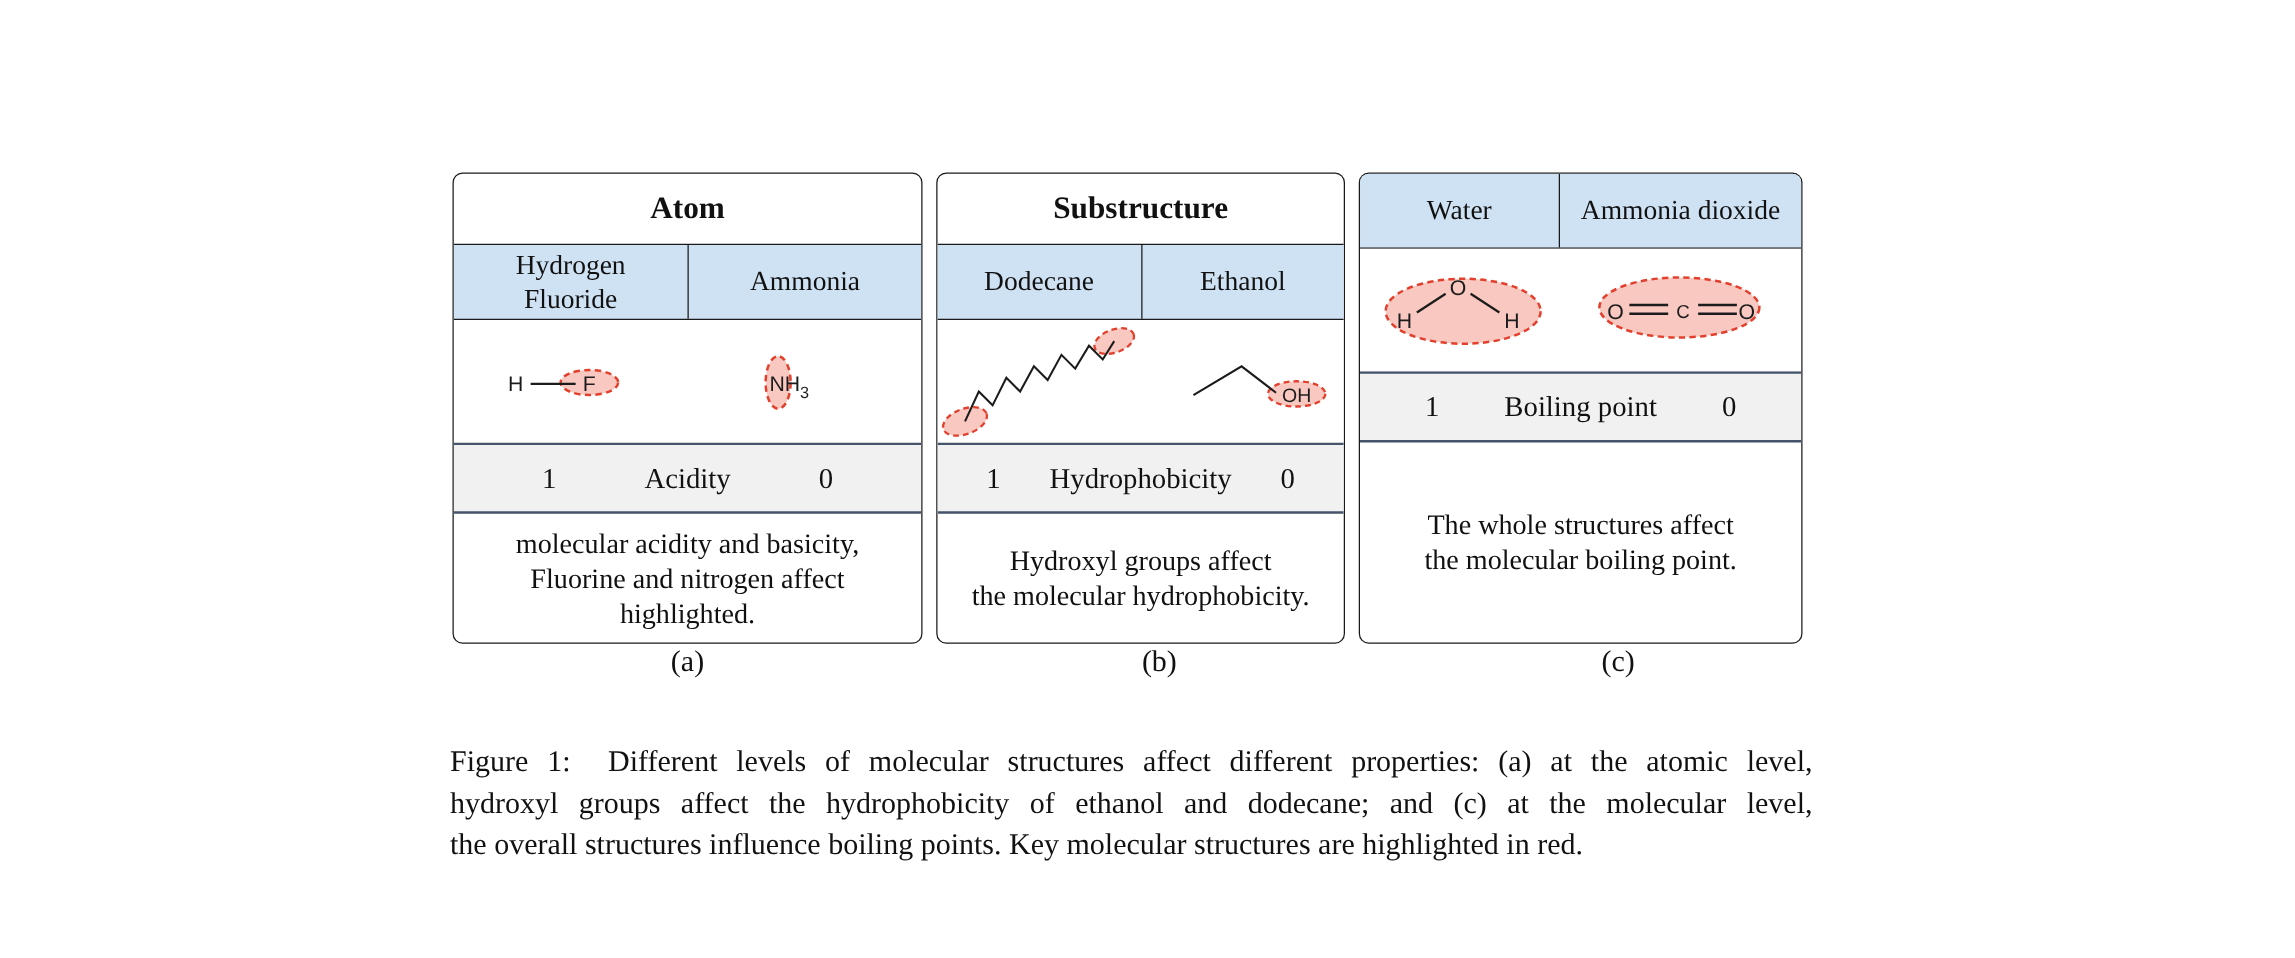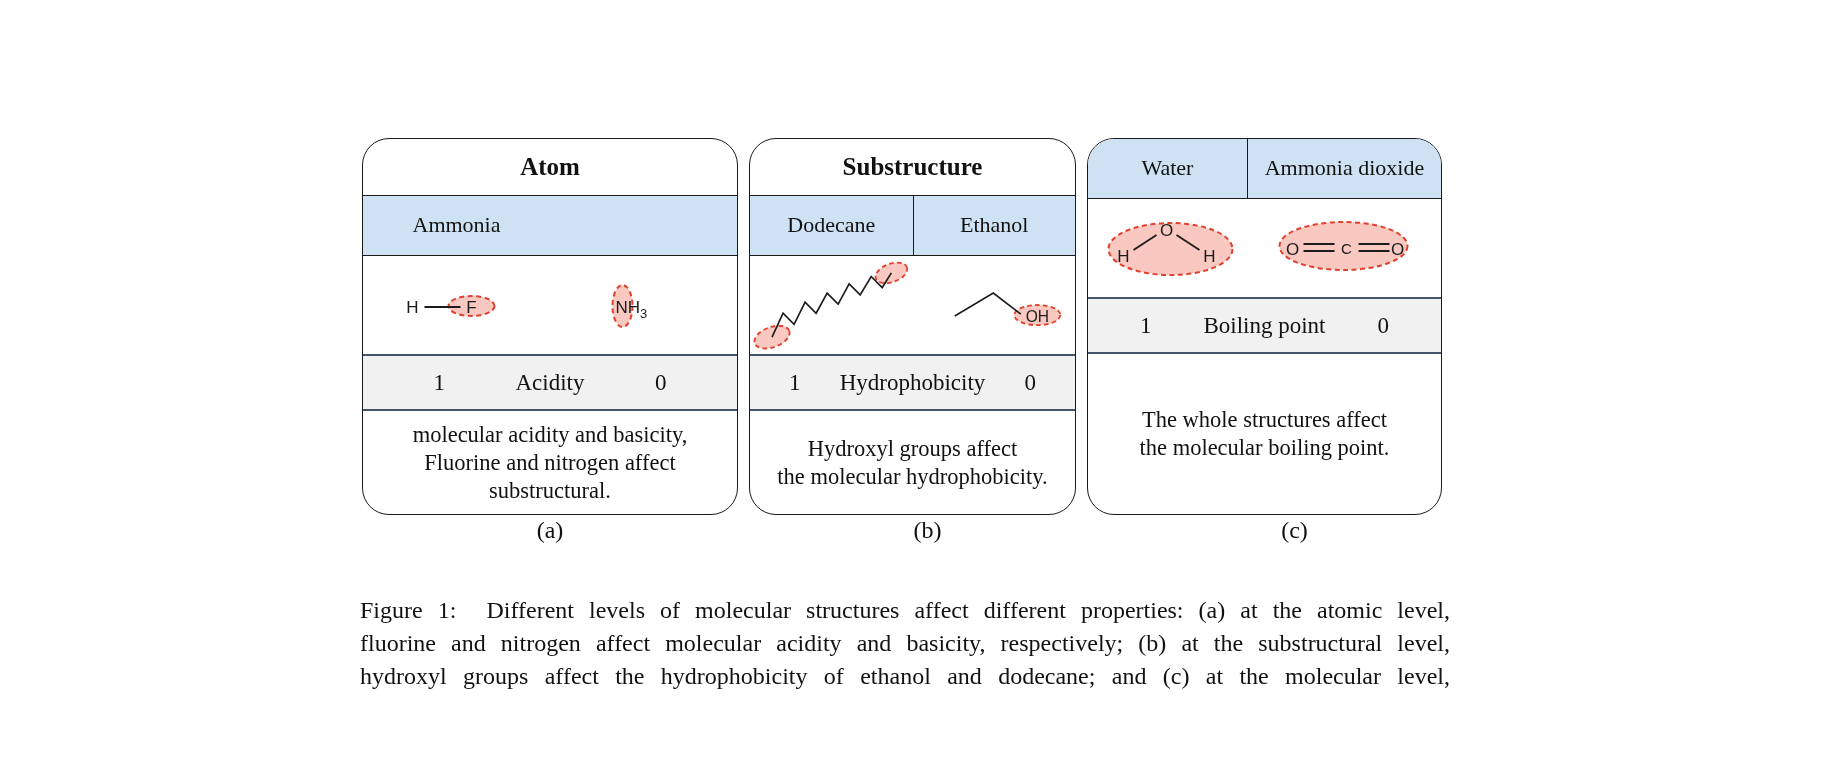--- a/index.html
+++ b/index.html
@@ -8,21 +8,21 @@
     --text:#111111;
   }
   *{box-sizing:border-box;}
   html,body{margin:0;padding:0;}
   body{
     width:1836px;height:766px;background:#ffffff;position:relative;
     font-family:"Liberation Serif", serif;color:var(--text);overflow:hidden;
   }
   .panels{position:absolute;left:362px;top:138px;display:flex;gap:11px;}
   .panel{
-    border:1.6px solid var(--panel_border);border-radius:27px;overflow:hidden;
+    border:1.6px solid var(--panel_border);border-radius:8px;overflow:hidden;
     display:flex;flex-direction:column;height:377px;background:#fff;
   }
   .panel.pa{width:376px}.panel.pb{width:327px}.panel.pc{width:355px}
   .panel-title{
     height:57px;flex:0 0 57px;display:flex;align-items:center;justify-content:center;
     font-weight:bold;font-size:25px;border-bottom:1.6px solid var(--panel_border);
   }
   .header-row{height:60px;flex:0 0 60px;display:flex;background:var(--header_bg);
     border-bottom:1.6px solid var(--panel_border);}
   .header-cell{display:flex;align-items:center;justify-content:center;text-align:center;
@@ -60,20 +60,23 @@
   .atom-c{font-size:15px;}
 </style>
 </head>
 <body>
 
 <div class="panels">
 
   <div class="panel pa">
     <div class="panel-title">Atom</div>
     <div class="header-row">
+      <div class="header-cell first">
+        <span class="narrow-label">Hydrogen Fluoride</span>
+      </div>
       <div class="header-cell second">
         <span>Ammonia</span>
       </div>
     </div>
     <div class="structure-row">
       <svg viewBox="0 0 373 98">
 
         <ellipse class="hl" cx="108" cy="50" rx="23" ry="10"></ellipse>
         <line class="bond" x1="61" y1="51" x2="97" y2="51"></line>
         <text class="atom" x="49" y="57" text-anchor="middle">H</text>
@@ -84,21 +87,21 @@
       </svg>
     </div>
     <div class="property-row">
       <span>1</span>
       <span>Acidity</span>
       <span>0</span>
     </div>
     <div class="panel-caption">
       <div>molecular acidity and basicity,</div>
       <div>Fluorine and nitrogen affect</div>
-      <div>substructural.</div>
+      <div>highlighted.</div>
     </div>
   </div>
 
   <div class="panel pb">
     <div class="panel-title">Substructure</div>
     <div class="header-row">
       <div class="header-cell first">
         <span>Dodecane</span>
       </div>
       <div class="header-cell second">
@@ -171,15 +174,15 @@
 </div>
 
 <div class="labels-row">
   <div class="label-cell la">(a)</div>
   <div class="label-cell lb">(b)</div>
   <div class="label-cell lc">(c)</div>
 </div>
 
 <div class="figure-caption">
   <div class="cap-line">Figure 1:  Different levels of molecular structures affect different properties: (a) at the atomic level,</div>
-  <div class="cap-line">fluorine and nitrogen affect molecular acidity and basicity, respectively; (b) at the substructural level,</div>
   <div class="cap-line">hydroxyl groups affect the hydrophobicity of ethanol and dodecane; and (c) at the molecular level,</div>
+  <div class="cap-line last">the overall structures influence boiling points. Key molecular structures are highlighted in red.</div>
 </div>
 
 </body></html>

